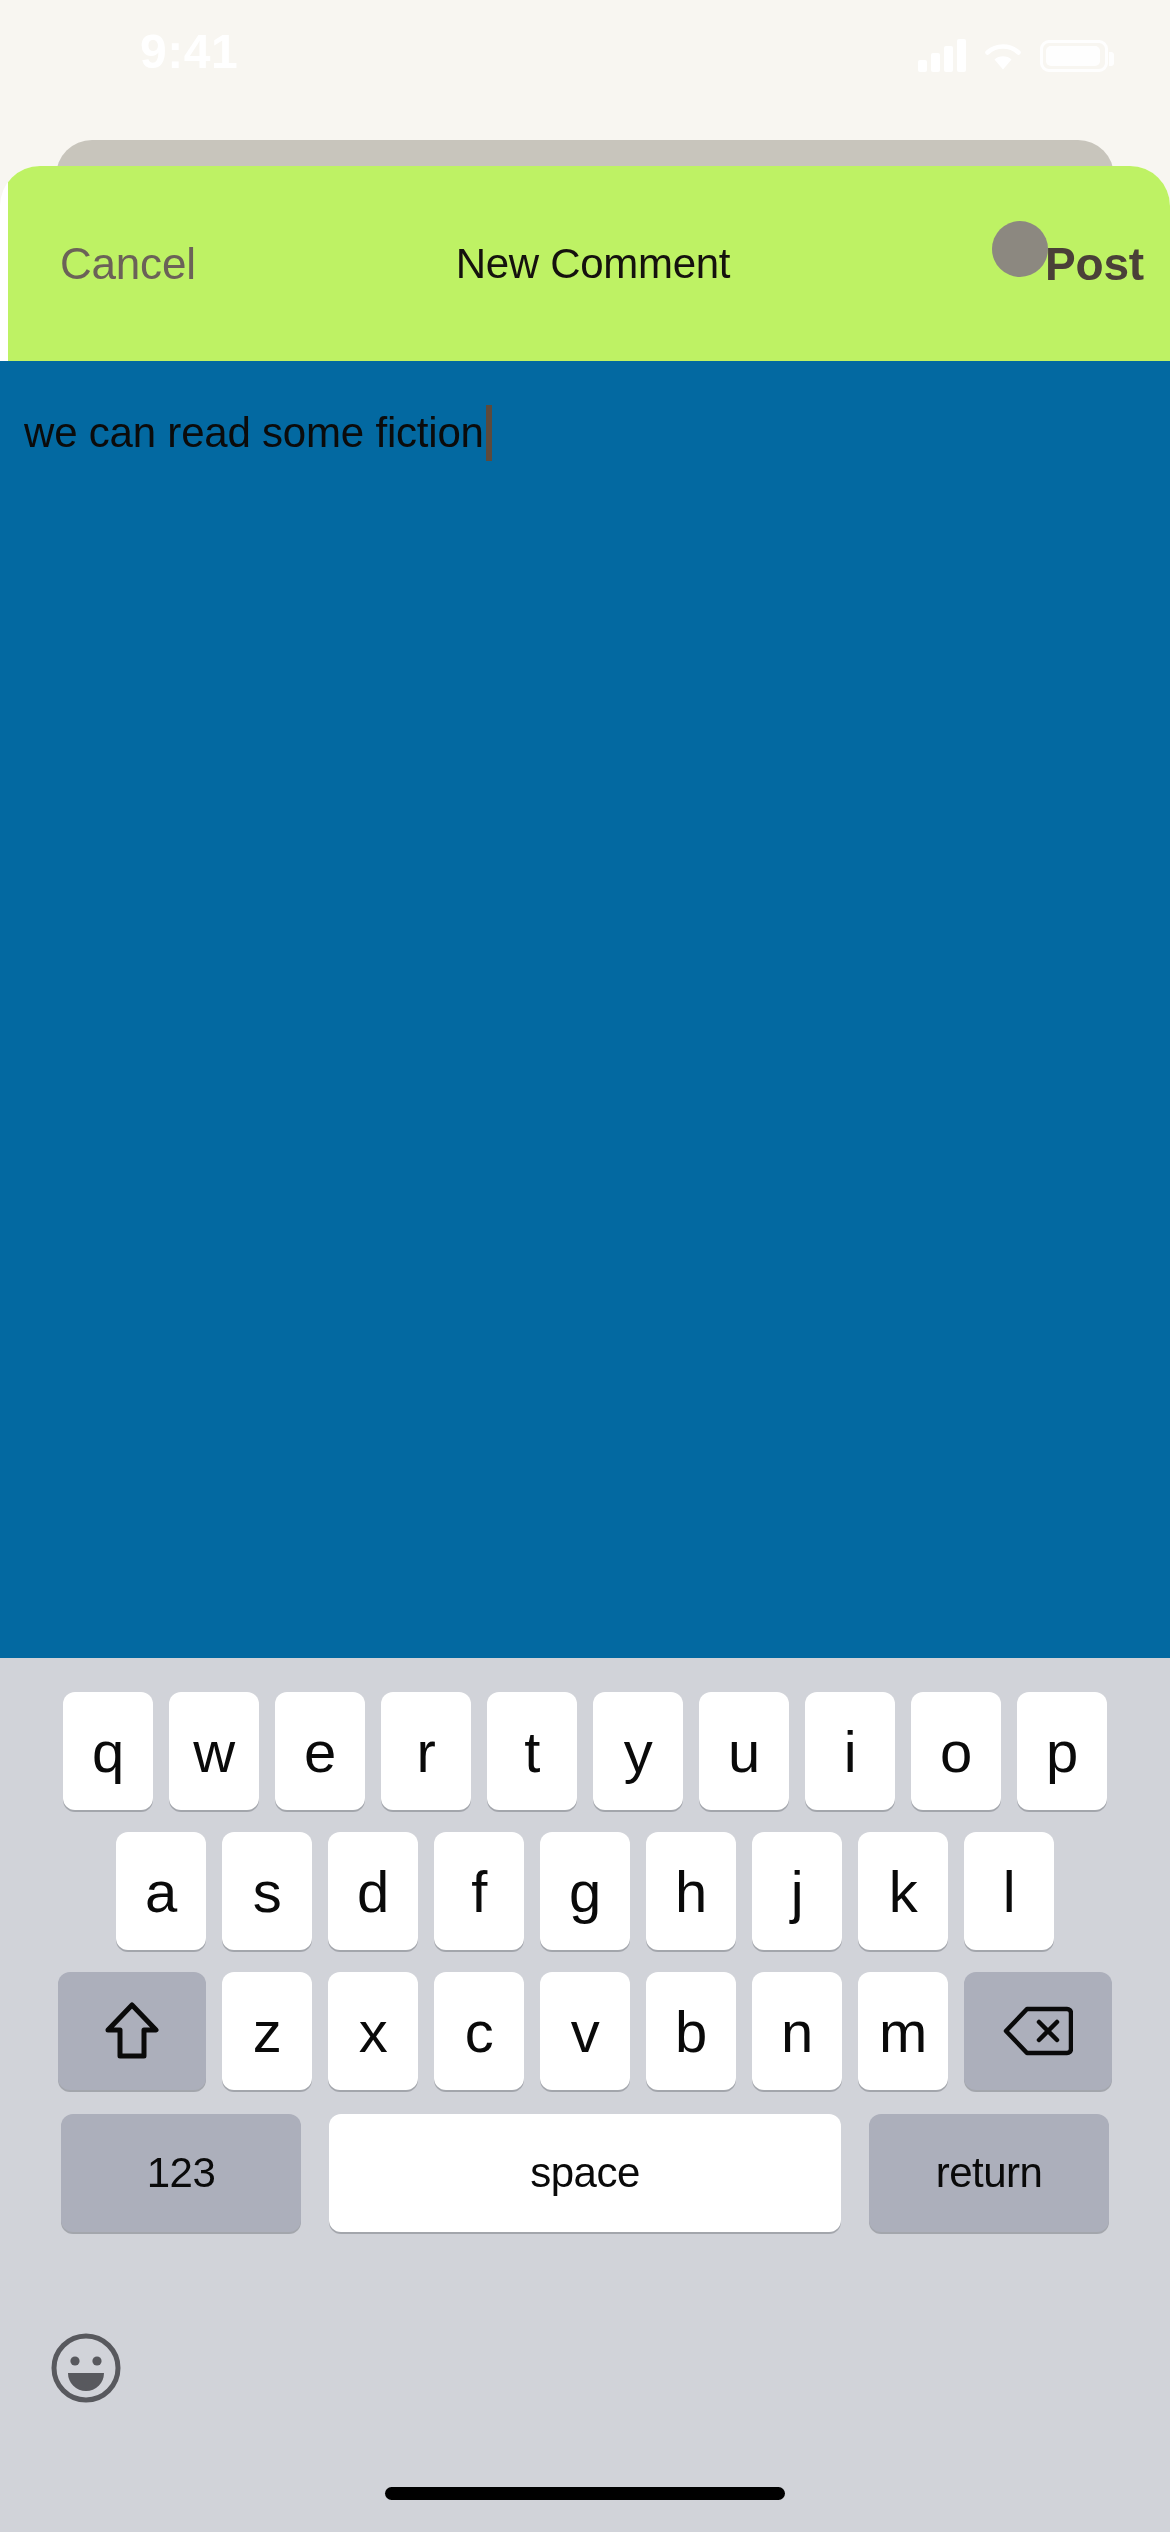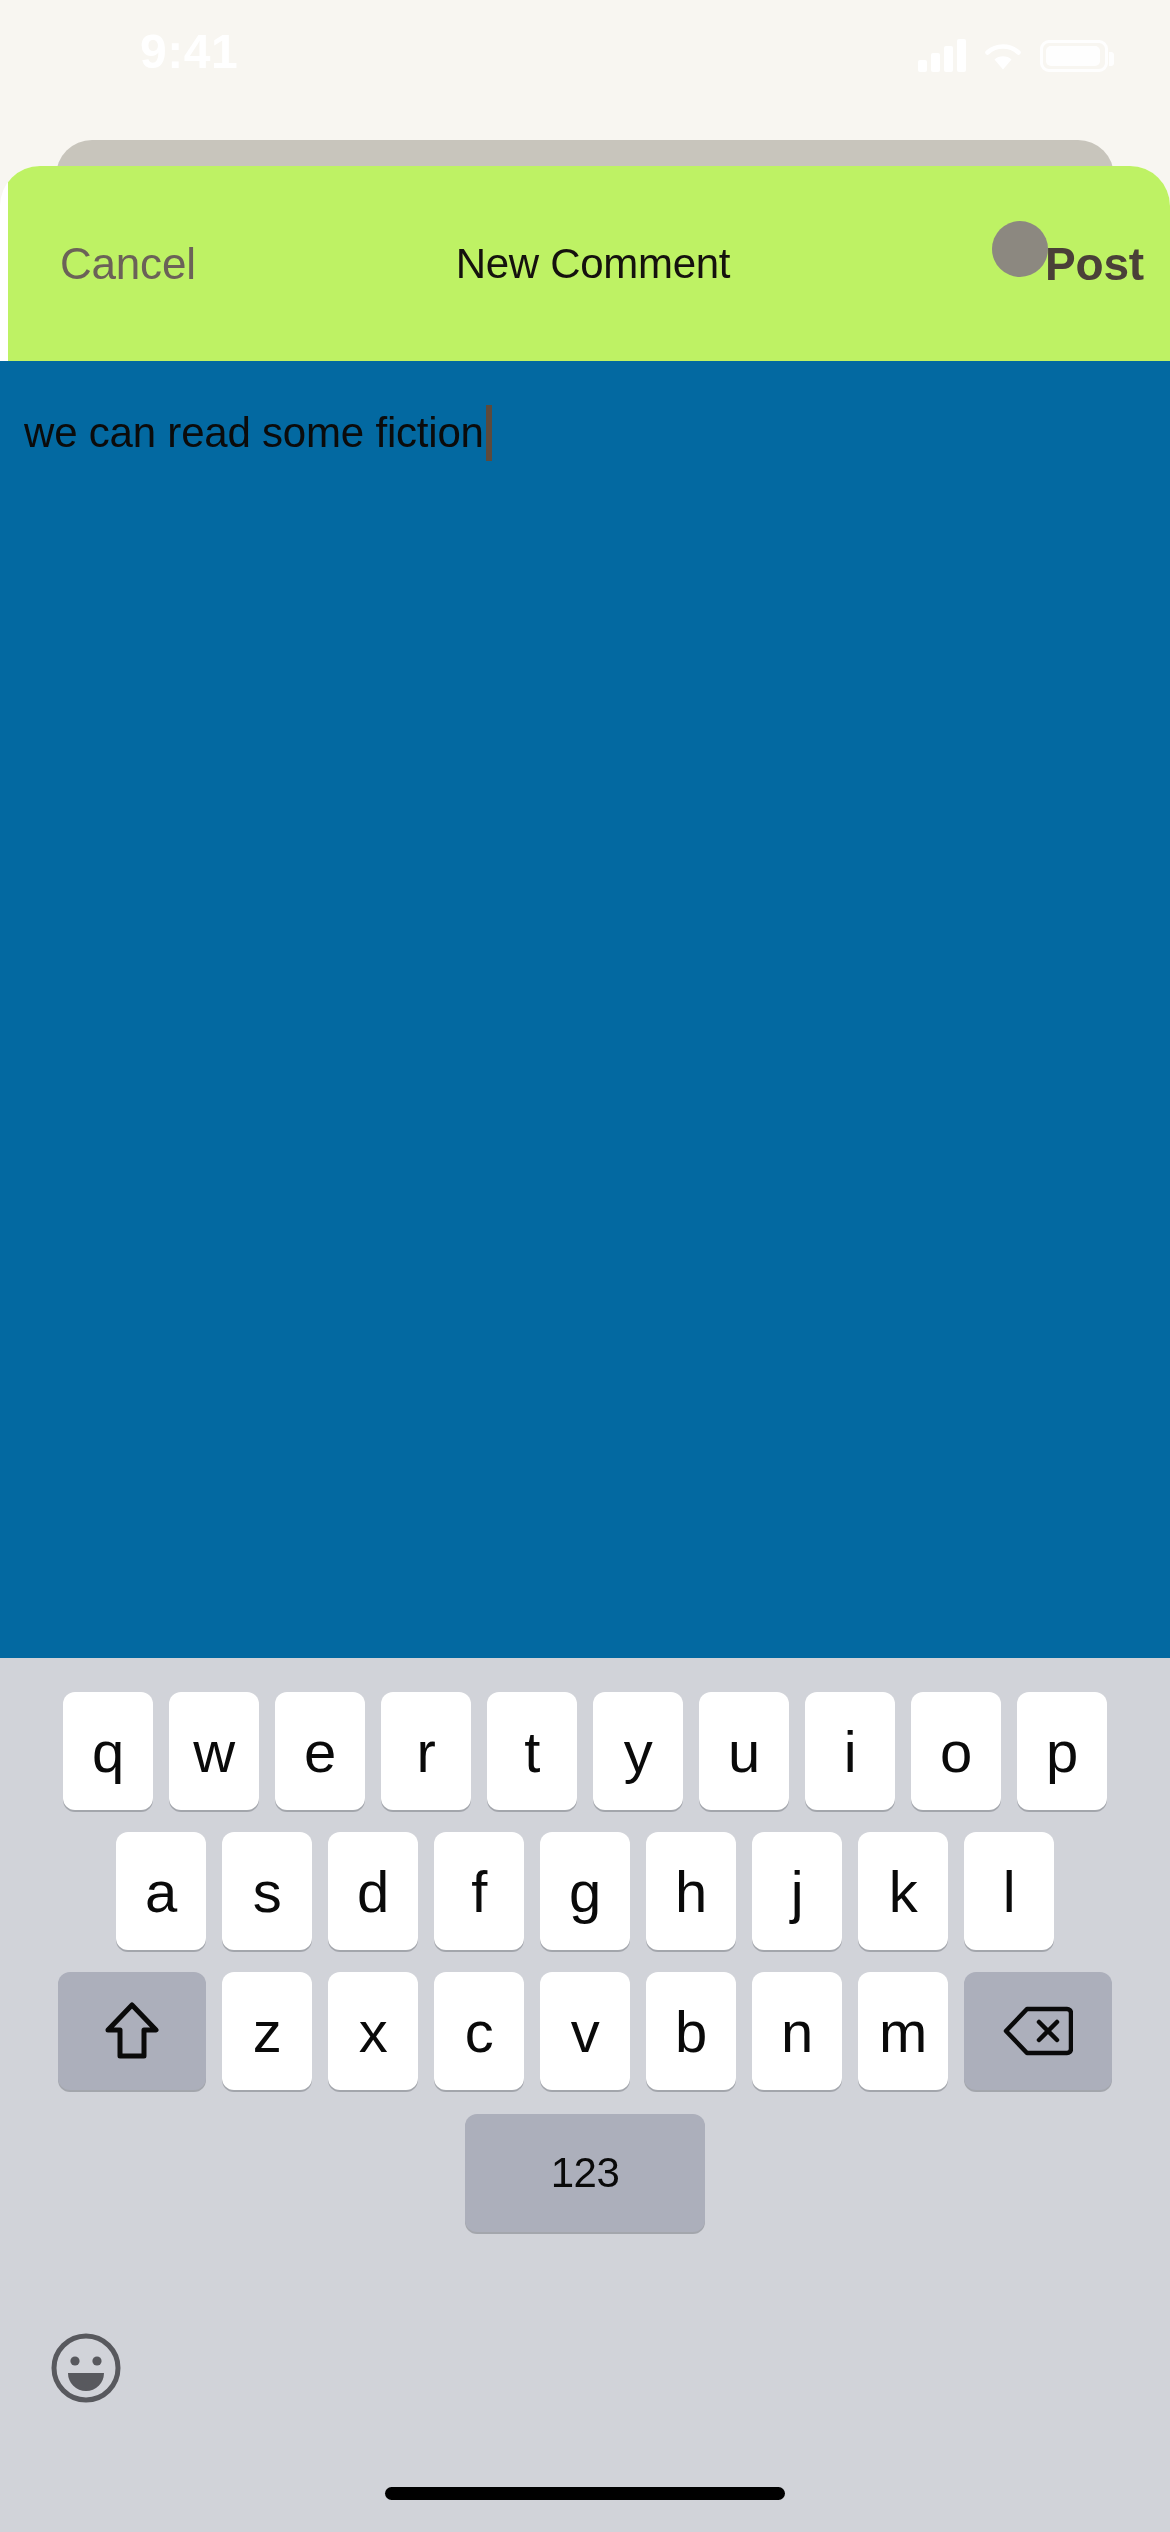--- a/index.html
+++ b/index.html
@@ -237,20 +237,22 @@
             <svg width="70" height="52" viewBox="0 0 70 52">
               <path d="M24 4 H64 a4 4 0 0 1 4 4 v36 a4 4 0 0 1 -4 4 H24 L3 26 Z" fill="none" stroke="#0A0A0A" stroke-width="4.5" stroke-linejoin="round"></path>
               <path d="M36 17 L54 35 M54 17 L36 35" stroke="#0A0A0A" stroke-width="4.5" stroke-linecap="round"></path>
             </svg>
           </span>
         </button>
       </div>
 
       <div class="kb-row r4">
         <button class="key dark num">123</button>
+        <button class="key space">space</button>
+        <button class="key dark return">return</button>
       </div>
 
       <div class="kb-bottom">
         <button class="emoji-key">
           <span>
             <svg width="76" height="76" viewBox="0 0 76 76">
               <circle cx="38" cy="38" r="32" fill="none" stroke="#58595E" stroke-width="5"></circle>
               <circle cx="27" cy="31" r="4.6" fill="#58595E"></circle>
               <circle cx="49" cy="31" r="4.6" fill="#58595E"></circle>
               <path d="M20 43 H56 a18 18 0 0 1 -36 0 Z" fill="#58595E"></path>

